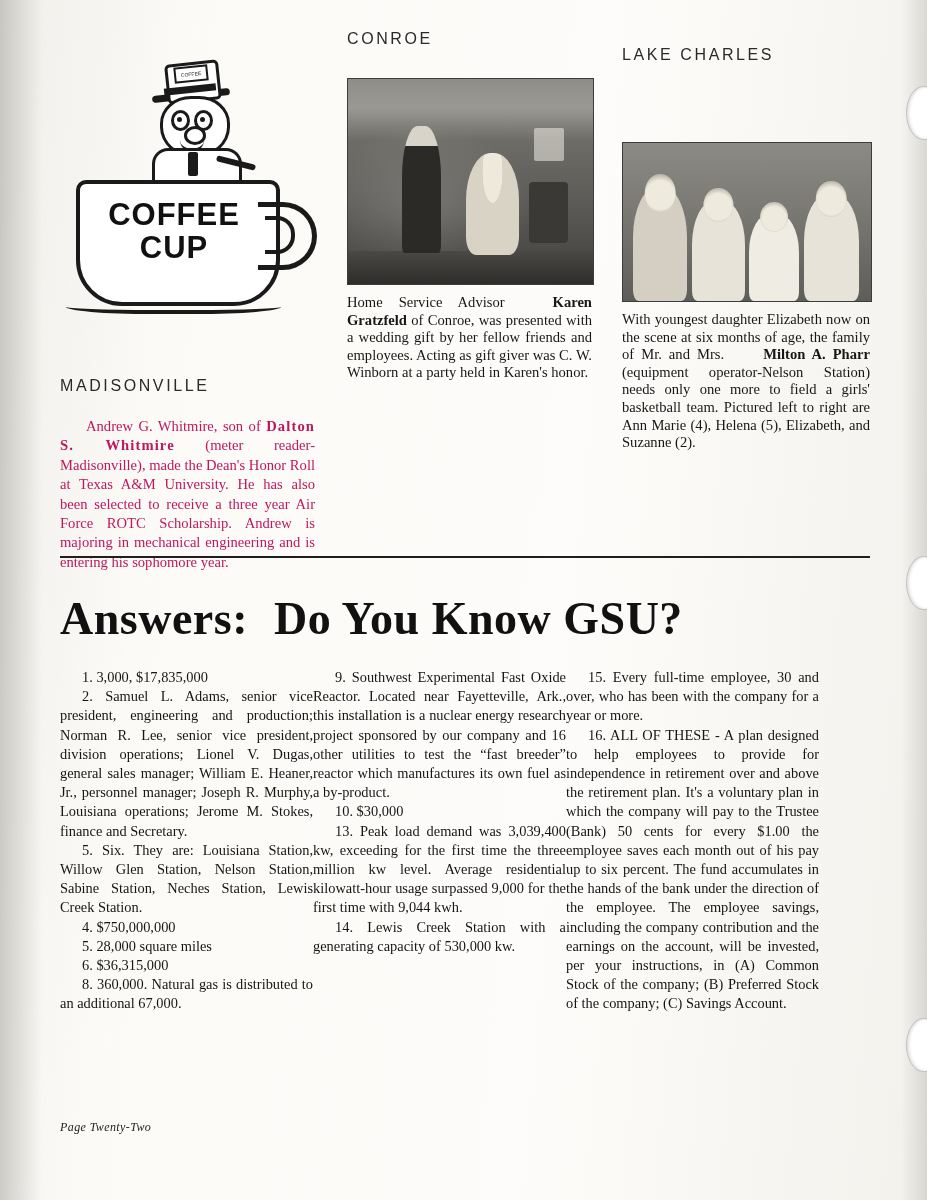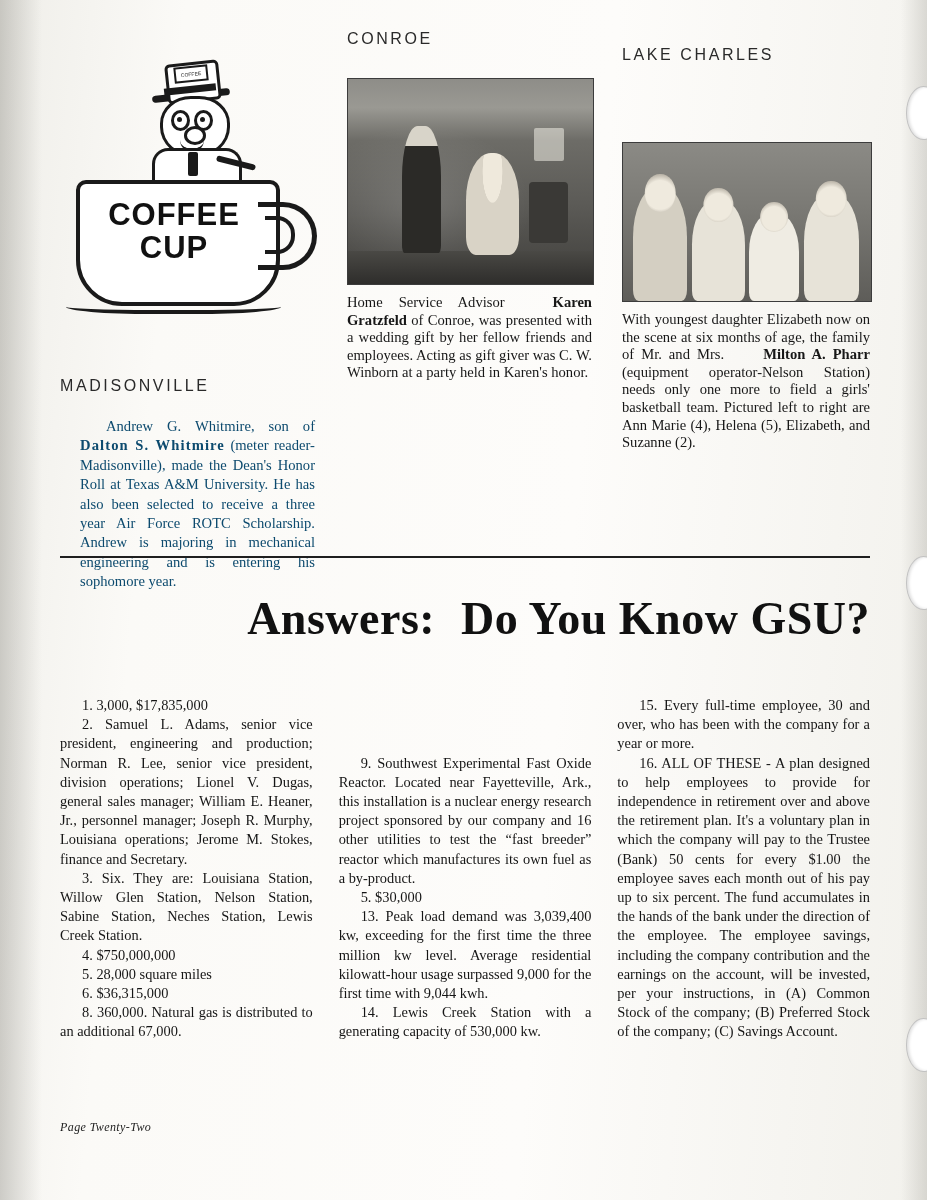--- a/index.html
+++ b/index.html
@@ -273,57 +273,54 @@
     text-align: justify;
     color: #171717;
   }
   .caption b { font-weight: bold; margin-left: 32px; }
 
   .body-para {
     font-size: 14.6px;
     line-height: 19.4px;
     text-align: justify;
     text-indent: 26px;
-    color: #0c4a6e;
-    margin-left: 20px;
+    color: #be185d;
   }
   .body-para b { font-weight: bold; }
   .spaced { letter-spacing: 1.1px; }
 
   .rule {
     position: absolute;
     left: 0;
     top: 556px;
     width: 810px;
     height: 0;
     border-top: 2px solid #1f1f1f;
   }
 
   .headline {
     position: absolute;
     left: 0;
     top: 592px;
     width: 810px;
-    text-align: right;
+    text-align: left;
     font-family: "Liberation Serif", serif;
     font-weight: bold;
     font-size: 46px;
     letter-spacing: 0.5px;
     color: #111;
   }
   .headline .gap { display: inline-block; width: 26px; }
 
   .answers {
     position: absolute;
     left: 0;
-    top: 696px;
+    top: 668px;
     width: 810px;
     display: flex;
-    gap: 26px;
-    align-items: flex-end;
   }
   .ans-col {
     width: 253px;
   }
   .ans-col p {
     margin: 0;
     font-size: 14.4px;
     line-height: 19.2px;
     text-align: justify;
     text-indent: 22px;
@@ -436,29 +433,29 @@
     <div class="rule"></div>
 
     <div class="headline">
       <span>Answers:</span><span class="gap"></span><span>Do You Know GSU?</span>
     </div>
 
     <div class="answers">
       <div class="ans-col">
         <p>1. 3,000, $17,835,000</p>
         <p>2. Samuel L. Adams, senior vice president, engineering and production; Norman R. Lee, senior vice president, division operations; Lionel V. Dugas, general sales manager; William E. Heaner, Jr., personnel manager; Joseph R. Murphy, Louisiana operations; Jerome M. Stokes, finance and Secretary.</p>
-        <p>3. Six. They are: Louisiana Station, Willow Glen Station, Nelson Station, Sabine Station, Neches Station, Lewis Creek Station.</p>
+        <p>5. Six. They are: Louisiana Station, Willow Glen Station, Nelson Station, Sabine Station, Neches Station, Lewis Creek Station.</p>
         <p>4. $750,000,000</p>
         <p>5. 28,000 square miles</p>
         <p>6. $36,315,000</p>
         <p>8. 360,000. Natural gas is distributed to an additional 67,000.</p>
       </div>
       <div class="ans-col">
         <p>9. Southwest Experimental Fast Oxide Reactor. Located near Fayetteville, Ark., this installation is a nuclear energy research project sponsored by our company and 16 other utilities to test the “fast breeder” reactor which manufactures its own fuel as a by-product.</p>
-        <p>5. $30,000</p>
+        <p>10. $30,000</p>
         <p>13. Peak load demand was 3,039,400 kw, exceeding for the first time the three million kw level. Average residential kilowatt-hour usage surpassed 9,000 for the first time with 9,044 kwh.</p>
         <p>14. Lewis Creek Station with a generating capacity of 530,000 kw.</p>
       </div>
       <div class="ans-col">
         <p>15. Every full-time employee, 30 and over, who has been with the company for a year or more.</p>
         <p>16. ALL OF THESE - A plan designed to help employees to provide for independence in retirement over and above the retirement plan. It's a voluntary plan in which the company will pay to the Trustee (Bank) 50 cents for every $1.00 the employee saves each month out of his pay up to six percent. The fund accumulates in the hands of the bank under the direction of the employee. The employee savings, including the company contribution and the earnings on the account, will be invested, per your instructions, in (A) Common Stock of the company; (B) Preferred Stock of the company; (C) Savings Account.</p>
       </div>
     </div>
 
     <div class="page-number">Page Twenty-Two</div>

